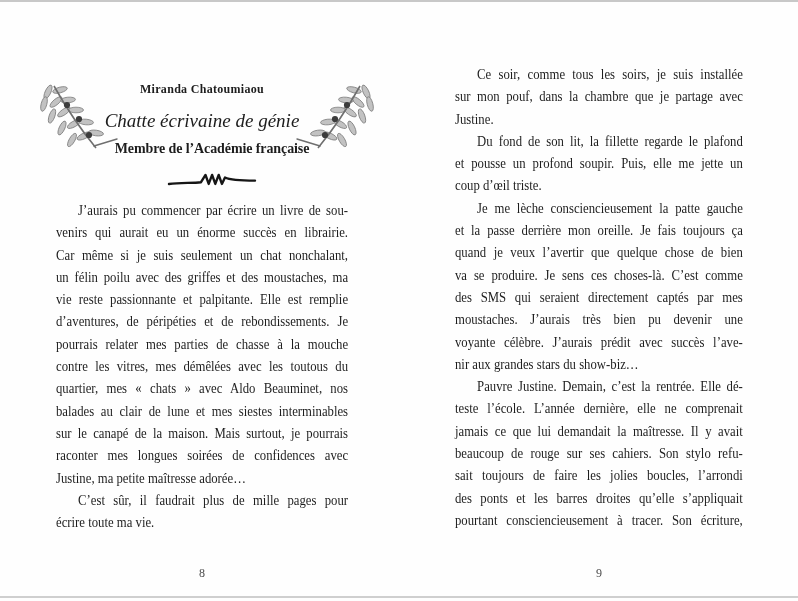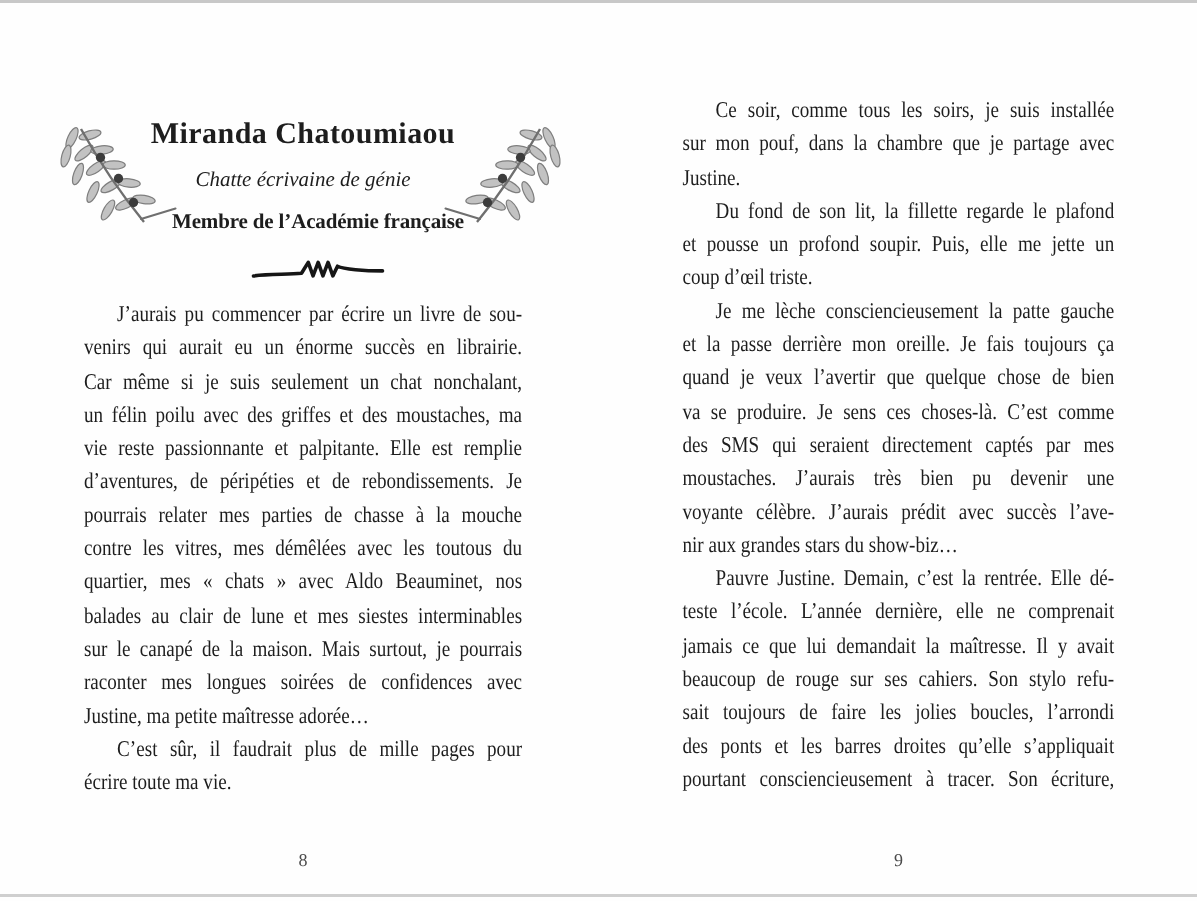--- a/index.html
+++ b/index.html
@@ -4,23 +4,23 @@
 <style>
   html,body{margin:0;padding:0;background:#fff;}
   .stage{position:relative;width:798px;height:601px;background:#fefefe;overflow:hidden;
          font-family:"Liberation Serif", serif;color:#1d1d1d;}
   .edge{position:absolute;left:0;width:798px;}
   .edge.top{top:0;height:2px;background:#c8c8c8;}
   .edge.bottom{top:596px;height:2px;background:#cfcfcf;}
 
   
   .author{position:absolute;left:56px;top:78px;width:292px;margin:0;text-align:center;
-          font-size:20px;font-weight:bold;letter-spacing:.3px;line-height:22px;}
+          font-size:12px;font-weight:bold;letter-spacing:.3px;line-height:22px;}
   .subtitle{position:absolute;left:56px;top:111px;width:292px;text-align:center;
-            font-size:14px;font-style:italic;line-height:20px;}
+            font-size:19px;font-style:italic;line-height:20px;}
   .affiliation{position:absolute;left:66px;top:140px;width:292px;text-align:center;
                font-size:14px;font-weight:bold;line-height:18px;letter-spacing:-.1px;}
   .divider{position:absolute;left:166px;top:171px;width:92px;height:22px;}
   .branch{position:absolute;top:78px;width:84px;height:92px;}
   .branch.bleft{left:34px;}
   .branch.bright{left:296px;transform:scaleX(-1);}
 
   
   .text-col{position:absolute;font-size:15px;line-height:22.3px;
             transform:scaleX(0.849);transform-origin:0 0;}

